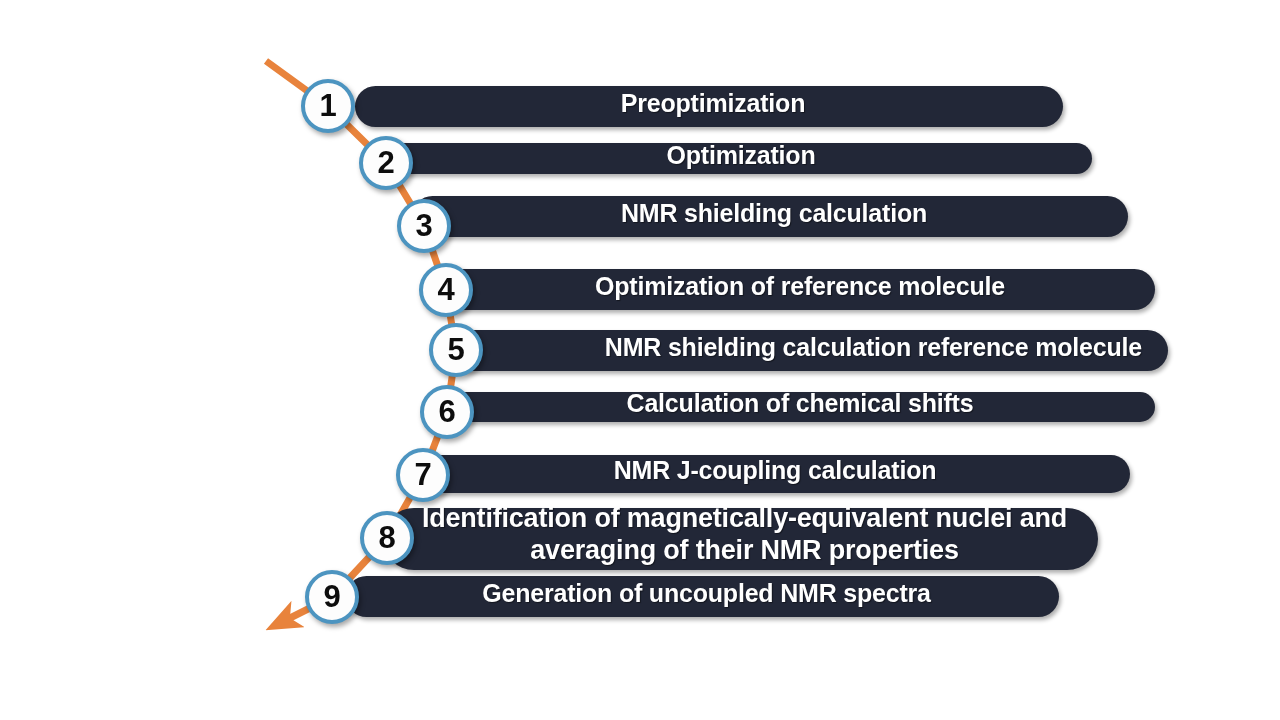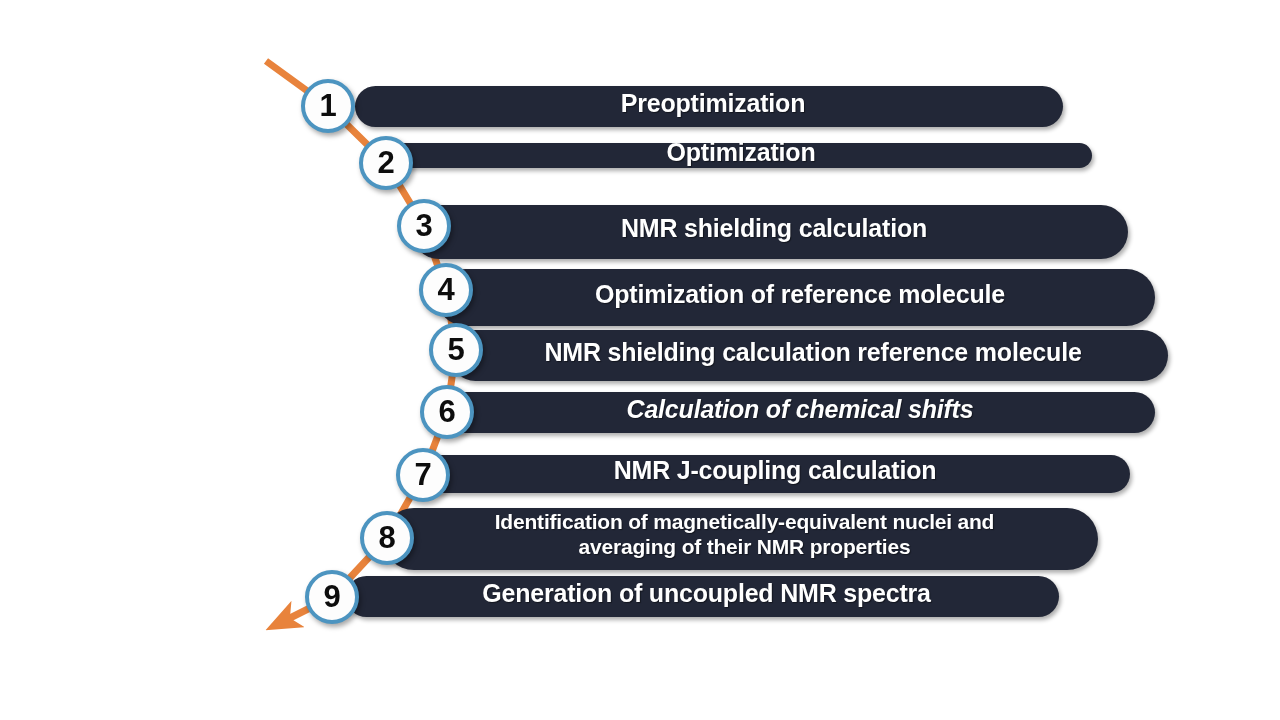--- a/index.html
+++ b/index.html
@@ -47,21 +47,21 @@
     font-family: "Liberation Sans", sans-serif;
     font-weight: bold;
     font-size: 25px;
     line-height: 1.12;
     text-align: center;
     letter-spacing: -0.2px;
     white-space: pre-line;
     text-shadow: 1px 1px 1px rgba(0,0,0,0.45);
   }
   .step-label.two-line {
-    font-size: 21px;
+    font-size: 27px;
     line-height: 1.18;
   }
   
   .step-circle {
     position: absolute;
     box-sizing: border-box;
     width: 54px;
     height: 54px;
     border-radius: 50%;
     background: #fdfdfd;
@@ -107,57 +107,57 @@
   <div class="step-row">
     <div class="step-bar" style="left:355px; top:86px; width:708px; height:41px;">
       <span class="step-label">Preoptimization</span>
     </div>
     <div class="step-circle" style="left:301px; top:79px;">
       <span class="step-number">1</span>
     </div>
   </div>
 
   <div class="step-row">
-    <div class="step-bar" style="left:382px; top:143px; width:710px; height:25px;">
+    <div class="step-bar" style="left:382px; top:143px; width:710px; height:31px;">
       <span class="step-label">Optimization</span>
     </div>
     <div class="step-circle" style="left:359px; top:136px;">
       <span class="step-number">2</span>
     </div>
   </div>
 
   <div class="step-row">
-    <div class="step-bar" style="left:412px; top:205px; width:716px; height:54px;">
+    <div class="step-bar" style="left:412px; top:196px; width:716px; height:41px;">
       <span class="step-label">NMR shielding calculation</span>
     </div>
     <div class="step-circle" style="left:397px; top:199px;">
       <span class="step-number">3</span>
     </div>
   </div>
 
   <div class="step-row">
-    <div class="step-bar" style="left:437px; top:269px; width:718px; height:57px;">
+    <div class="step-bar" style="left:437px; top:269px; width:718px; height:41px;">
       <span class="step-label">Optimization of reference molecule</span>
     </div>
     <div class="step-circle" style="left:419px; top:263px;">
       <span class="step-number">4</span>
     </div>
   </div>
 
   <div class="step-row">
-    <div class="step-bar" style="left:450px; top:330px; width:718px; height:51px;">
+    <div class="step-bar" style="left:450px; top:330px; width:718px; height:41px;justify-content:flex-end;">
       <span class="step-label">NMR shielding calculation reference molecule</span>
     </div>
     <div class="step-circle" style="left:429px; top:323px;">
       <span class="step-number">5</span>
     </div>
   </div>
 
   <div class="step-row">
-    <div class="step-bar" style="left:437px; top:392px; width:718px; height:41px;font-style:italic;">
+    <div class="step-bar" style="left:437px; top:392px; width:718px; height:30px;">
       <span class="step-label">Calculation of chemical shifts</span>
     </div>
     <div class="step-circle" style="left:420px; top:385px;">
       <span class="step-number">6</span>
     </div>
   </div>
 
   <div class="step-row">
     <div class="step-bar" style="left:412px; top:455px; width:718px; height:38px;">
       <span class="step-label">NMR J-coupling calculation</span>

